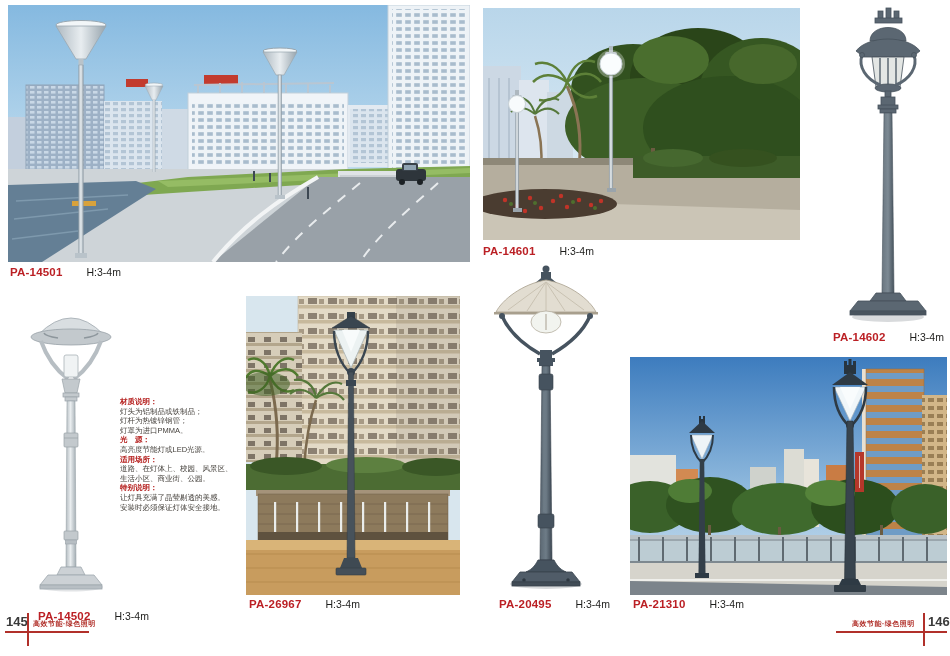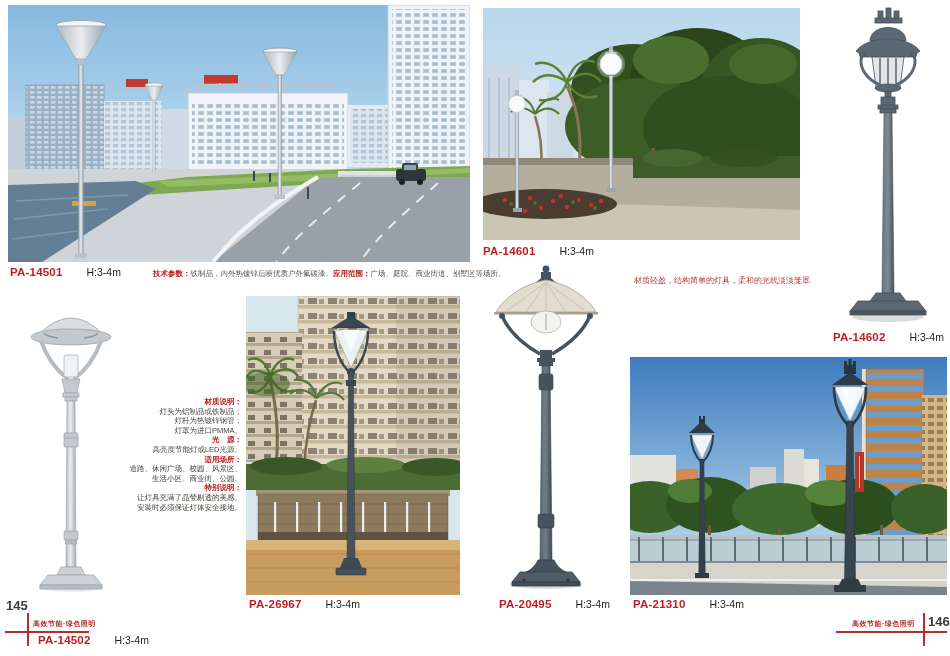--- a/index.html
+++ b/index.html
@@ -5,21 +5,21 @@
   html,body{margin:0;padding:0;background:#ffffff;}
   .page{position:relative;width:950px;height:656px;background:#ffffff;overflow:hidden;
         font-family:"Liberation Sans","DejaVu Sans",sans-serif;}
   .abs{position:absolute;}
   svg{display:block;}
   .caption{position:absolute;display:flex;align-items:baseline;white-space:nowrap;gap:20px;}
   .code{font-size:11.5px;font-weight:bold;color:#bb2025;letter-spacing:.2px;}
   .ht{font-size:10.5px;color:#1d1d1b;margin-left:4px;}
   .specline{font-size:7.5px;margin-left:12px;color:#55504a;}
   .spec-label{color:#b5201e;font-weight:bold;}
-  .matblock{position:absolute;left:120px;top:397px;width:122px;font-size:7.5px;line-height:9.6px;color:#45413c;text-align:right;}
+  .matblock{position:absolute;left:120px;top:397px;width:122px;font-size:7.5px;line-height:9.6px;color:#45413c;}
   .matblock .h{color:#b5201e;font-weight:bold;}
   .descblock{position:absolute;left:634px;top:271px;width:200px;font-size:8px;line-height:19px;color:#b23b35;}
   .fnum{font-size:13px;font-weight:bold;color:#3a3a3a;}
   .fslogan{font-size:7px;font-weight:bold;color:#b1302a;letter-spacing:.5px;}
   .redline{background:#b1302a;}
 </style>
 </head>
 <body>
 
 <div class="page">
@@ -524,34 +524,33 @@
       <rect x="225" y="95" width="9" height="40" fill="#b5372a"></rect>
       <line x1="229.5" y1="99" x2="229.5" y2="131" stroke="#e0b4ac" stroke-width="1"></line>
       <polygon points="212,222 228,222 231,228 209,228" fill="#2e3a44"></polygon>
       <rect x="204" y="228" width="32" height="7" rx="1" fill="#323d46"></rect>
     </g>
   </svg>
 
   <div class="caption" style="left:10px;top:266px">
     <span class="code">PA-14501</span>
     <span class="ht">H:3-4m</span>
-    <span class="specline"><span class="spec-label">技术参数：</span><span>铁制品，内外热镀锌后喷优质户外氟碳漆。</span><span class="spec-label">应用范围：</span><span>广场、庭院、商业街道、别墅区等场所。</span></span>
   </div>
 
   <div class="caption" style="left:483px;top:245px">
     <span class="code">PA-14601</span>
     <span class="ht">H:3-4m</span>
   </div>
 
   <div class="caption" style="left:833px;top:331px">
     <span class="code">PA-14602</span>
     <span class="ht">H:3-4m</span>
   </div>
 
-  <div class="caption" style="left:38px;top:634px">
+  <div class="caption" style="left:38px;top:610px">
     <span class="code">PA-14502</span>
     <span class="ht">H:3-4m</span>
   </div>
 
   <div class="caption" style="left:249px;top:598px">
     <span class="code">PA-26967</span>
     <span class="ht">H:3-4m</span>
   </div>
 
   <div class="caption" style="left:499px;top:598px">
@@ -565,32 +564,31 @@
   </div>
 
   <div class="matblock">
     <div class="h">材质说明：</div>
     <div>灯头为铝制品或铁制品；</div>
     <div>灯杆为热镀锌钢管；</div>
     <div>灯罩为进口PMMA。</div>
     <div class="h">光　源：</div>
     <div>高亮度节能灯或LED光源。</div>
     <div class="h">适用场所：</div>
-    <div>道路、休闲广场、校园、风景区、</div>
+    <div>道路、在灯体上、校园、风景区、</div>
     <div>生活小区、商业街、公园。</div>
     <div class="h">特别说明：</div>
     <div>让灯具充满了晶莹剔透的美感。</div>
     <div>安装时必须保证灯体安全接地。</div>
   </div>
 
   <div class="descblock">
-    <div>材质轻盈，结构简单的灯具，柔和的光线淡淡笼罩</div>
-  </div>
-
-  <span class="fnum abs" style="left:6px;top:598px">145</span>
+  </div>
+
+  <span class="fnum abs" style="left:6px;top:614px">145</span>
   <div class="redline abs" style="left:27px;top:613px;width:1.5px;height:33px"></div>
   <span class="fslogan abs" style="left:33px;top:619px">高效节能·绿色照明</span>
   <div class="redline abs" style="left:5px;top:631px;width:84px;height:1.5px"></div>
 
   <span class="fslogan abs" style="left:852px;top:619px">高效节能·绿色照明</span>
   <div class="redline abs" style="left:923px;top:613px;width:1.5px;height:33px"></div>
   <span class="fnum abs" style="left:928px;top:614px">146</span>
   <div class="redline abs" style="left:836px;top:631px;width:111px;height:1.5px"></div>
 
 </div>

